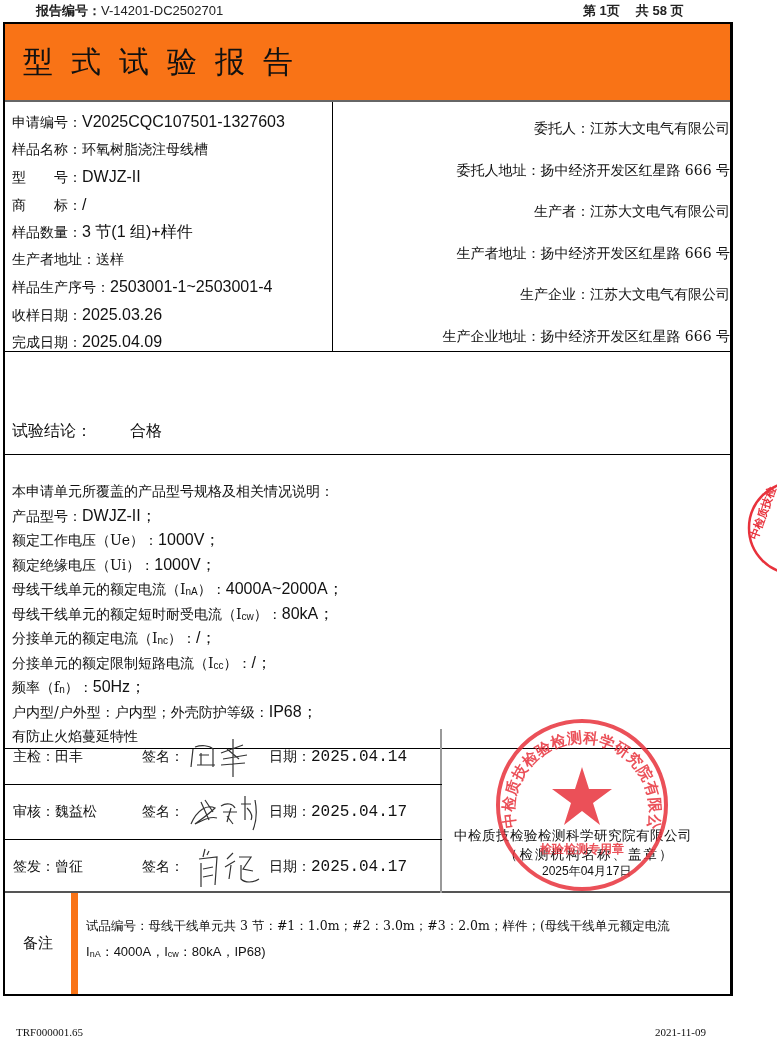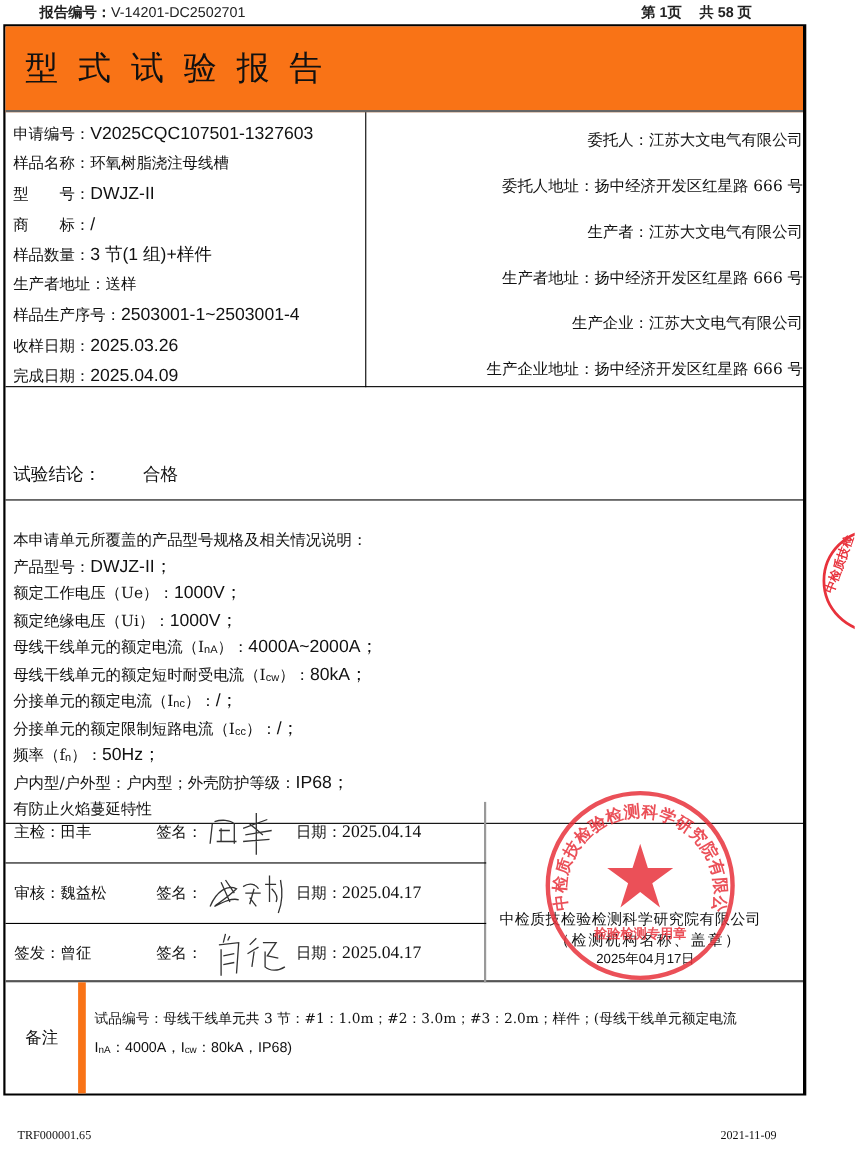--- a/index.html
+++ b/index.html
@@ -36,21 +36,21 @@
     .sig { position: absolute; left: 0; top: 705px; width: 725px; height: 164px; border-bottom: 2px solid #555; }
     .sig .rows { position: absolute; left: 0; top: 0; width: 437px; height: 164px; border-right: 2px solid #999; }
     .sig .row { position: absolute; left: 0; width: 437px; height: 56px; font-size: 14px; }
     .sig .row.r1 { top: 0; height: 56px; border-bottom: 1px solid #000; }
     .sig .row.r2 { top: 56px; height: 55px; border-bottom: 1px solid #000; }
     .sig .row.r3 { top: 111px; height: 53px; }
     .sig .row .role { position: absolute; left: 8px; top: 50%; transform: translateY(-50%); }
     .sig .row .sign-label { position: absolute; left: 137px; top: 50%; transform: translateY(-50%); }
     .sig .row .signature { position: absolute; left: 182px; top: 50%; transform: translateY(-50%); width: 80px; height: 44px; }
     .sig .row .date-label { position: absolute; left: 264px; top: 50%; transform: translateY(-50%); }
-    .sig .row .date-val { font-family: Liberation Serif, serif; font-size: 16px; }
+    .sig .row .date-val { font-family: Liberation Mono, monospace; font-size: 16px; }
 
     .sig .org { position: absolute; left: 439px; top: 0; width: 286px; height: 164px; }
     .sig .org .org-name { position: absolute; left: 10px; top: 98px; font-size: 13.5px; white-space: nowrap; letter-spacing: 0.5px; z-index: 1; }
     .sig .org .org-note { position: absolute; left: 60px; top: 117px; font-size: 13.5px; white-space: nowrap; letter-spacing: 2px; z-index: 1; }
     .sig .org .org-date { position: absolute; left: 98px; top: 134px; font-size: 12px; white-space: nowrap; font-family: "Liberation Sans", "DejaVu Sans", sans-serif; z-index: 1; }
 
     .stamp { position: absolute; left: 492px; top: 715px; width: 180px; height: 180px; z-index: 2; pointer-events: none; opacity: 0.85; }
 
     .remarks { position: absolute; left: 0; top: 869px; width: 725px; height: 101px; }
     .remarks .label { position: absolute; left: 0; top: 0; width: 73px; height: 101px; border-right: 7px solid #f97316; display: flex; align-items: center; justify-content: center; font-size: 15px; }

